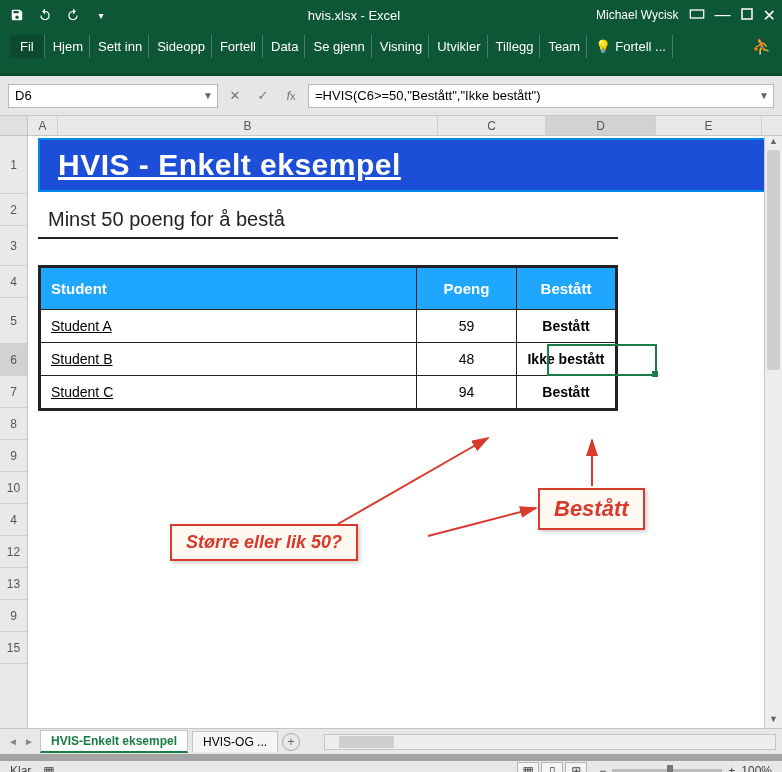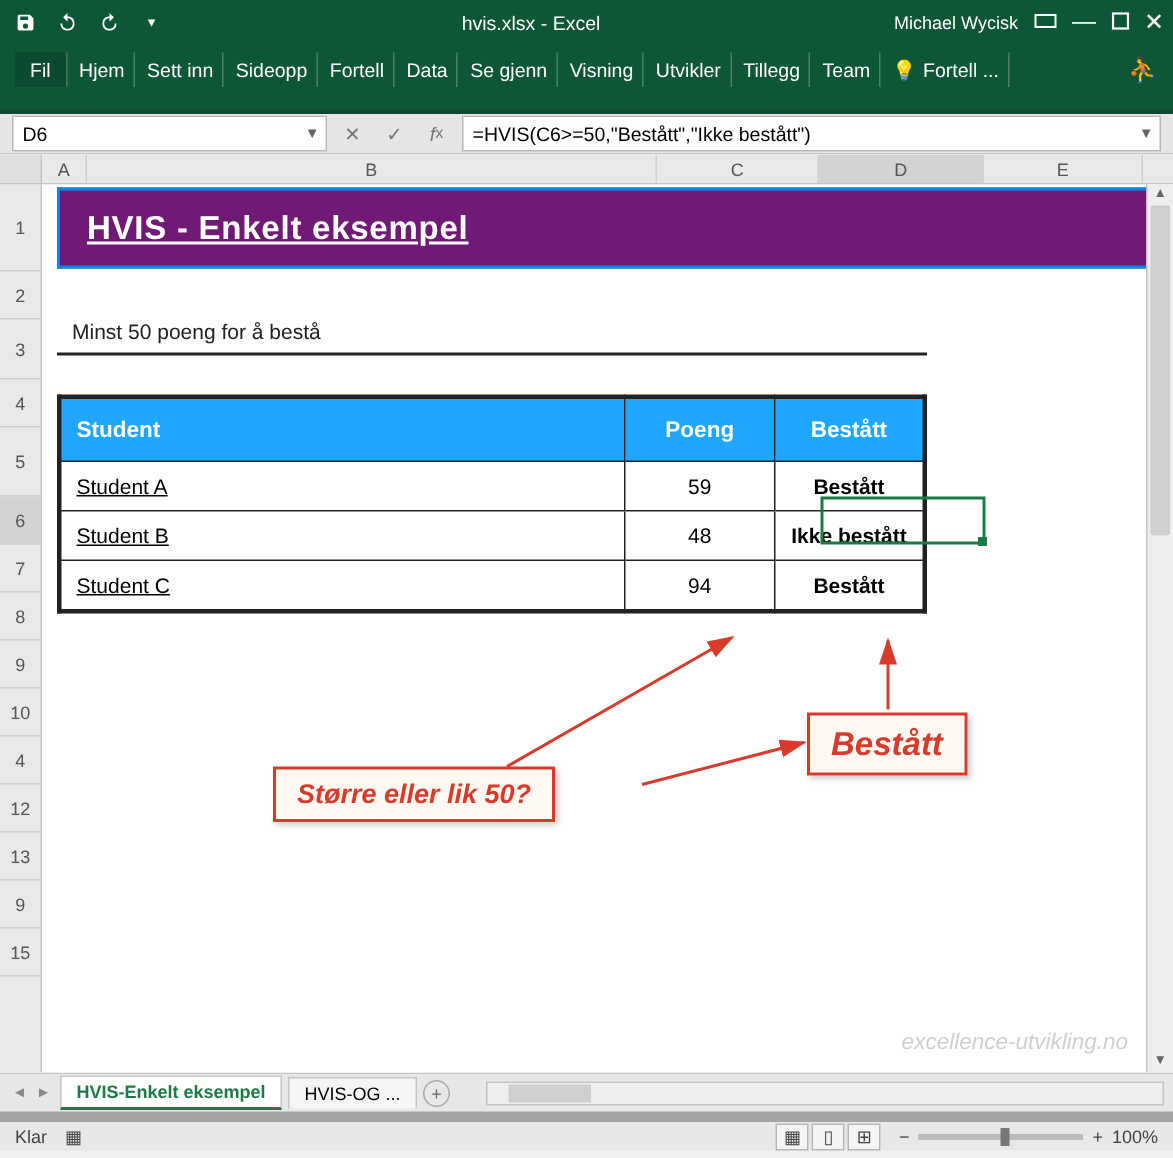--- a/index.html
+++ b/index.html
@@ -11,21 +11,21 @@
 .titlebar .center { flex: 1; text-align: center; font-size: 13px; }
 .titlebar .right { display: flex; gap: 10px; align-items: center; font-size: 12px; }
 .titlebar svg { fill: #fff; }
 
 .ribbon { height: 46px; background: #0d5636; color: #fff; display: flex; align-items: center; padding: 0 10px 10px 10px; gap: 2px; border-bottom: 3px solid #0b4a2e; }
 .ribbon .tab { padding: 4px 6px; font-size: 13px; white-space: nowrap; cursor: pointer; border-right: 1px solid rgba(255,255,255,0.25); }
 .ribbon .tab:last-child { border-right: none; }
 .ribbon .fil { background: #0b4a2e; padding: 4px 10px; }
 .ribbon .tell { display: flex; align-items: center; gap: 4px; }
 
-.formulabar-row { height: 27px; background: #e6e6e6; border-bottom: 1px solid #c5c5c5; display: flex; align-items: center; padding: 4px 8px; gap: 6px; }
+.formulabar-row { height: 40px; background: #e6e6e6; border-bottom: 1px solid #c5c5c5; display: flex; align-items: center; padding: 4px 8px; gap: 6px; }
 .namebox { width: 210px; height: 24px; background: #fff; border: 1px solid #b8b8b8; padding: 0 6px; display: flex; align-items: center; font-size: 13px; position: relative; }
 .namebox .dd { position: absolute; right: 4px; color: #666; font-size: 10px; }
 .fx-icons { display: flex; gap: 6px; align-items: center; color: #777; }
 .fx-icons .ic { width: 22px; height: 20px; display: flex; align-items: center; justify-content: center; border: 1px solid transparent; }
 .formula-input { flex: 1; height: 24px; background: #fff; border: 1px solid #b8b8b8; padding: 0 6px; display: flex; align-items: center; font-size: 13px; position: relative; }
 .formula-input .dd { position: absolute; right: 4px; color: #666; font-size: 10px; }
 
 .grid-area { position: relative; height: 612px; background: #fff; overflow: hidden; }
 .col-headers { display: flex; height: 20px; background: #e9e9e9; border-bottom: 1px solid #c5c5c5; }
 .col-headers .ch { border-right: 1px solid #d0d0d0; text-align: center; font-size: 12px; color: #555; line-height: 20px; }
@@ -36,22 +36,22 @@
 .row-headers { width: 28px; background: #e9e9e9; border-right: 1px solid #c5c5c5; }
 .row-headers .rh { height: 32px; border-bottom: 1px solid #d0d0d0; text-align: center; font-size: 12px; color: #555; display: flex; align-items: center; justify-content: center; }
 .row-headers .rh.sel { background: #d2d2d2; }
 .row-headers .rh.r1 { height: 58px; }
 .row-headers .rh.r3 { height: 40px; }
 .row-headers .rh.r5 { height: 46px; }
 
 .cells { position: relative; flex: 1; background: #fff; }
 
 .content-wrap { position: absolute; left: 0; top: 0; right: 0; padding: 0 12px 0 10px; }
-.banner { margin-top: 2px; height: 54px; background: #701a75; color: #fff; font-weight: bold; font-size: 22px; display: flex; align-items: center; padding-left: 18px; text-decoration: underline; border: 2px solid #0089e6; letter-spacing: .5px; }
-.subtitle { margin-top: 34px; font-size: 14px; color: #222; padding-left: 10px; border-bottom: 2px solid #222; padding-bottom: 6px; width: 580px; }
+.banner { margin-top: 2px; height: 54px; background: #1d4ed8; color: #fff; font-weight: bold; font-size: 30px; display: flex; align-items: center; padding-left: 18px; text-decoration: underline; border: 2px solid #0089e6; letter-spacing: .5px; }
+.subtitle { margin-top: 16px; font-size: 20px; color: #222; padding-left: 10px; border-bottom: 2px solid #222; padding-bottom: 6px; width: 580px; }
 
 .data-table { margin-top: 26px; width: 580px; border-collapse: collapse; border: 3px solid #222; }
 .data-table th { background: #1fa7ff; color: #fff; font-weight: bold; font-size: 15px; padding: 12px 10px; text-align: left; border-right: 1px solid #222; }
 .data-table th.num, .data-table th.res { text-align: center; width: 100px; }
 .data-table td { border-top: 1px solid #222; border-right: 1px solid #222; padding: 8px 10px; font-size: 14px; text-decoration: underline; }
 .data-table td.num { text-align: center; text-decoration: none; }
 .data-table td.res { text-align: center; text-decoration: none; font-weight: bold; }
 
 .sel-cell { position: absolute; border: 2px solid #1a7b44; pointer-events: none; }
 .sel-cell .handle { position: absolute; right: -3px; bottom: -3px; width: 6px; height: 6px; background: #1a7b44; }
@@ -214,35 +214,34 @@
             <td class="res">Bestått</td>
           </tr>
         </tbody>
           </table>
       </div>
 
       <div class="sel-cell" style="left:519px; top:208px; width:110px; height:32px;">
         <div class="handle"></div>
       </div>
 
-      <div class="annot" style="left:154px; top:388px;">Større eller lik 50?</div>
+      <div class="annot" style="left:142px; top:388px;">Større eller lik 50?</div>
       <div class="annot" style="left:510px; top:352px; font-size:22px;">Bestått</div>
 
       <svg class="arrow" style="left:0;top:0;" width="740" height="590">
         <defs>
           <marker id="ah" markerWidth="10" markerHeight="10" refX="8" refY="3" orient="auto">
             <path d="M0,0 L0,6 L9,3 z" fill="#d83a2b"></path>
           </marker>
         </defs>
         <line x1="310" y1="388" x2="460" y2="302" stroke="#d83a2b" stroke-width="2" marker-end="url(#ah)"></line>
         <line x1="400" y1="400" x2="508" y2="372" stroke="#d83a2b" stroke-width="2" marker-end="url(#ah)"></line>
         <line x1="564" y1="350" x2="564" y2="304" stroke="#d83a2b" stroke-width="2" marker-end="url(#ah)"></line>
       </svg>
 
-      <div class="watermark">excellence-utvikling.no</div>
     </div>
   </div>
 
   <div class="vscroll">
     <div class="arr" style="top:0">▲</div>
     <div class="thumb"></div>
     <div class="arr" style="bottom:0">▼</div>
   </div>
 </div>
 

